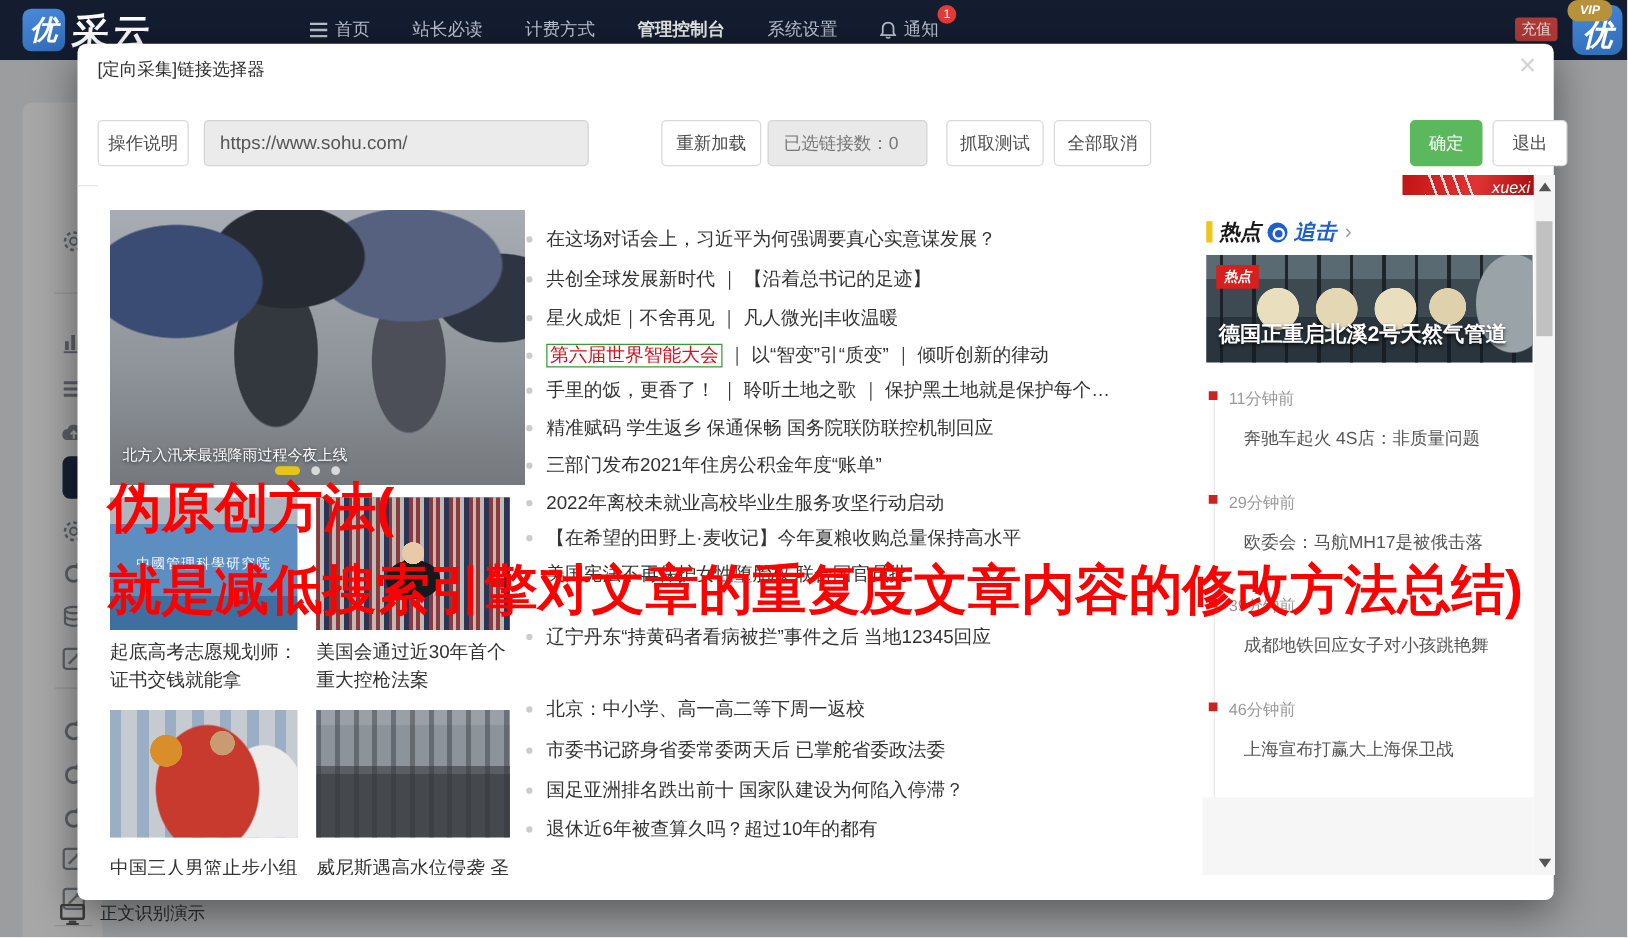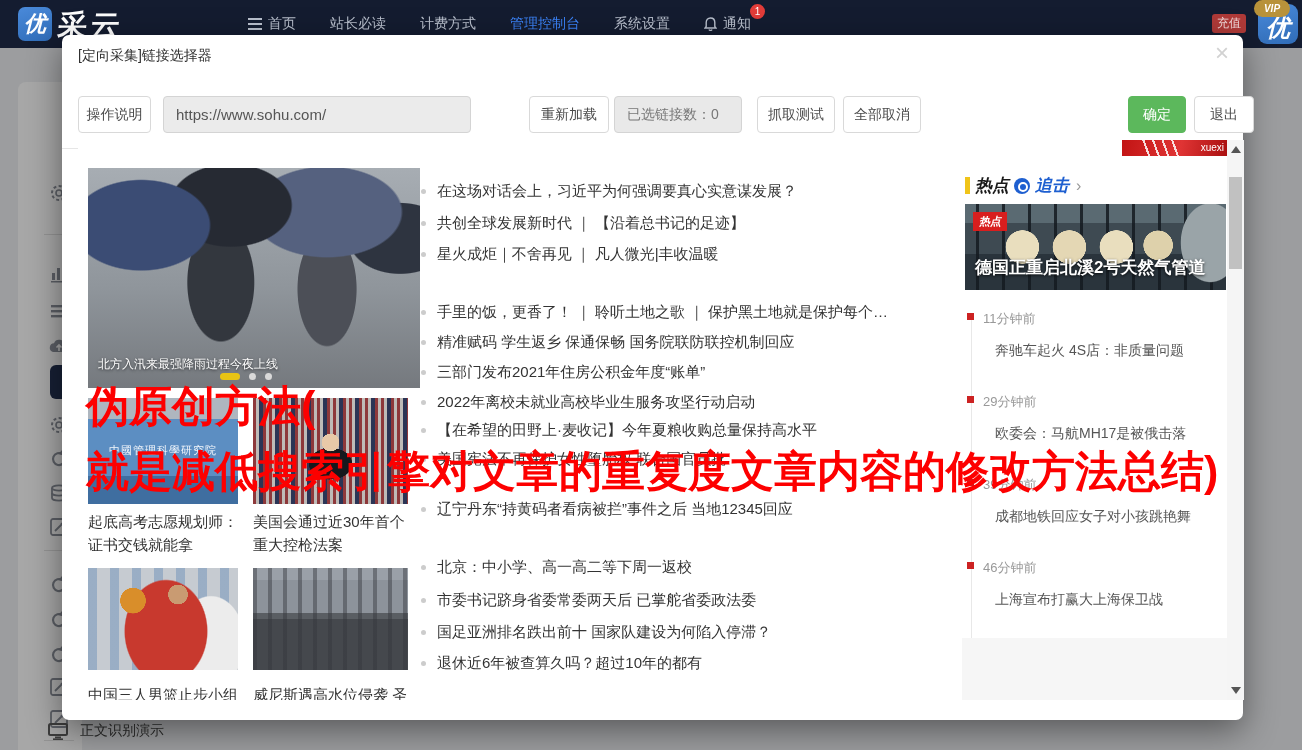--- a/index.html
+++ b/index.html
@@ -10,21 +10,21 @@
   
   .navbar { position:absolute; left:0; top:0; width:1302px; height:48px; background:#141c30; z-index:2; }
   .logo-tile { position:absolute; left:18px; top:7px; width:34px; height:34px; border-radius:7px;
     background:linear-gradient(160deg,#4a8ada,#2f6cb8); color:#fff; font-weight:bold; font-style:italic;
     font-size:22px; display:flex; align-items:center; justify-content:center; }
   .brand-name { position:absolute; left:58px; top:6px; font-size:29px; font-weight:bold; color:#fff;
     letter-spacing:4px; transform:skewX(-6deg); }
   .brand-sub { position:absolute; left:124px; top:24px; font-size:11px; color:#cfd5df; letter-spacing:3px;margin-top:17px; }
   .nav-menu { position:absolute; left:248px; top:0; height:48px; display:flex; align-items:center; gap:34px; }
   .nav-item { position:relative; color:#bac1ce; font-size:14px; display:flex; align-items:center; gap:6px; cursor:pointer; }
-  .nav-item.active { color:#3b82f6; font-weight:normal; }
+  .nav-item.active { color:#e5e5e5; font-weight:bold; }
   .nav-badge { position:absolute; right:-14px; top:-11px; min-width:15px; height:15px; border-radius:8px;
     background:#e23c39; color:#fff; font-size:10px; display:flex; align-items:center; justify-content:center; padding:0 3px; }
   .credit-text { position:absolute; left:1082px; top:17px; font-size:13px; color:#c9ced9;margin-top:44px; }
   .recharge-btn { position:absolute; left:1212px; top:14px; width:34px; height:19px; background:#b03a38;
     color:#f3dcdc; font-size:12px; border:none; border-radius:3px; display:flex; align-items:center; justify-content:center; cursor:pointer; }
   .avatar { position:absolute; left:1258px; top:4px; width:40px; height:40px; border-radius:9px;
     background:linear-gradient(160deg,#4a8ada,#2f6cb8); color:#fff; font-weight:bold; font-style:italic;
     font-size:24px; display:flex; align-items:flex-end; justify-content:center; }
   .vip-pill { position:absolute; left:1254px; top:0px; width:36px; height:17px; border-radius:9px;
     background:#b8923a; color:#fff; font-size:10px; font-weight:bold; font-style:italic;
@@ -124,21 +124,21 @@
     text-shadow:0 1px 3px rgba(0,0,0,.8); }
 
   .hot-line { position:absolute; left:893px; top:176px; width:1px; height:330px; background:#e8e8e8; }
   .hot-time { position:absolute; left:905px; font-size:13px; color:#999; cursor:pointer; }
   .hot-time::before { content:""; position:absolute; left:-16px; top:3px; width:7px; height:7px; background:#cc2222; }
   .hot-title { position:absolute; left:917px; font-size:14px; color:#555; cursor:pointer; }
   .hot-gray { position:absolute; left:884px; top:498px; width:265px; height:62px; background:#f6f6f6; }
 
   .banner { position:absolute; left:1044px; top:0; width:106px; height:16px; overflow:hidden;
     background:linear-gradient(100deg,#c21414,#e03434 55%,#a80f0f); }
-  .banner span { position:absolute; right:4px; top:2px; color:#fff; font-size:10px; }
+  .banner span { position:absolute; right:4px; top:2px; color:#fff; font-size:13px; font-style:italic; }
   .banner::before { content:""; position:absolute; left:18px; top:-4px; width:40px; height:24px;
     background:repeating-linear-gradient(70deg, rgba(255,255,255,.85) 0 2px, transparent 2px 9px); }
 
   .anno { position:absolute; left:8px; font-size:43px; font-weight:bold; color:#fd0000; white-space:nowrap; z-index:5;
     font-family:"Liberation Sans","DejaVu Sans",sans-serif; }
 
   .wv-scroll { position:absolute; left:1149px; top:0; width:17px; height:560px; background:#f5f5f5; }
   .arr { position:absolute; left:4px; width:0; height:0; border-left:5px solid transparent; border-right:5px solid transparent; cursor:pointer; }
   .arr.up { top:6px; border-bottom:7px solid #555; }
   .arr.down { bottom:6px; border-top:7px solid #555; }
@@ -337,20 +337,21 @@
       <div class="card-cap" style="left:10px;top:370px;width:152px">起底高考志愿规划师：证书交钱就能拿</div>
       <div class="card-cap" style="left:175px;top:370px;width:158px">美国会通过近30年首个重大控枪法案</div>
       <div class="card-img img-bball" style="left:10px;top:428px;width:150px;height:102px"></div>
       <div class="card-img img-venice" style="left:175px;top:428px;width:155px;height:102px"></div>
       <div class="card-cap" style="left:10px;top:543px;width:160px">中国三人男篮止步小组赛</div>
       <div class="card-cap" style="left:175px;top:543px;width:160px">威尼斯遇高水位侵袭 圣</div>
 
       <div class="hl" style="top:42px"><span>在这场对话会上，习近平为何强调要真心实意谋发展？</span></div>
       <div class="hl" style="top:74px"><span>共创全球发展新时代 ｜ 【沿着总书记的足迹】</span></div>
       <div class="hl" style="top:105px"><span>星火成炬｜不舍再见 ｜ 凡人微光|丰收温暖</span></div>
+      <div class="hl" style="top:135px"><span class="sel">第六届世界智能大会</span><span> ｜ 以“智变”引“质变” ｜ 倾听创新的律动</span></div>
       <div class="hl" style="top:163px"><span>手里的饭，更香了！ ｜ 聆听土地之歌 ｜ 保护黑土地就是保护每个…</span></div>
       <div class="hl" style="top:193px"><span>精准赋码 学生返乡 保通保畅 国务院联防联控机制回应</span></div>
       <div class="hl" style="top:223px"><span>三部门发布2021年住房公积金年度“账单”</span></div>
       <div class="hl" style="top:253px"><span>2022年离校未就业高校毕业生服务攻坚行动启动</span></div>
       <div class="hl" style="top:281px"><span>【在希望的田野上·麦收记】今年夏粮收购总量保持高水平</span></div>
       <div class="hl" style="top:310px"><span>美国宪法不再保护女性堕胎权 联合国官员批</span></div>
       <div class="hl" style="top:360px"><span>辽宁丹东“持黄码者看病被拦”事件之后 当地12345回应</span></div>
       <div class="hl" style="top:418px"><span>北京：中小学、高一高二等下周一返校</span></div>
       <div class="hl" style="top:451px"><span>市委书记跻身省委常委两天后 已掌舵省委政法委</span></div>
       <div class="hl" style="top:483px"><span>国足亚洲排名跌出前十 国家队建设为何陷入停滞？</span></div>

